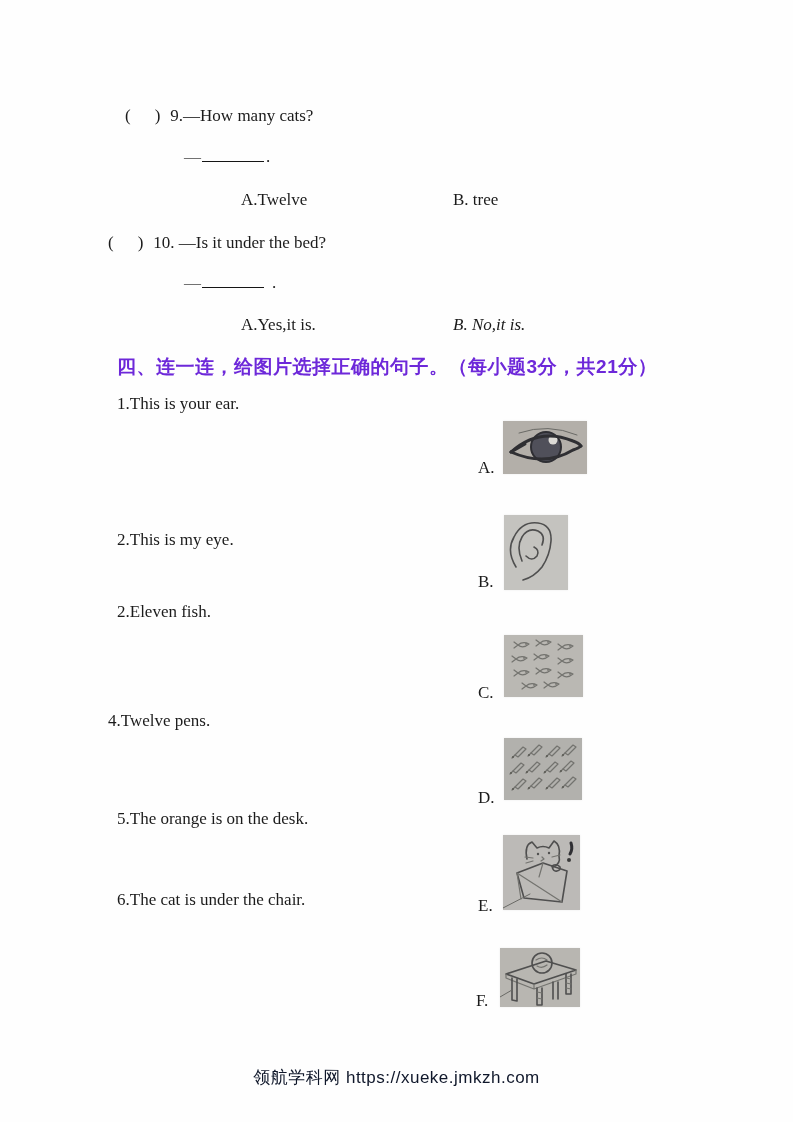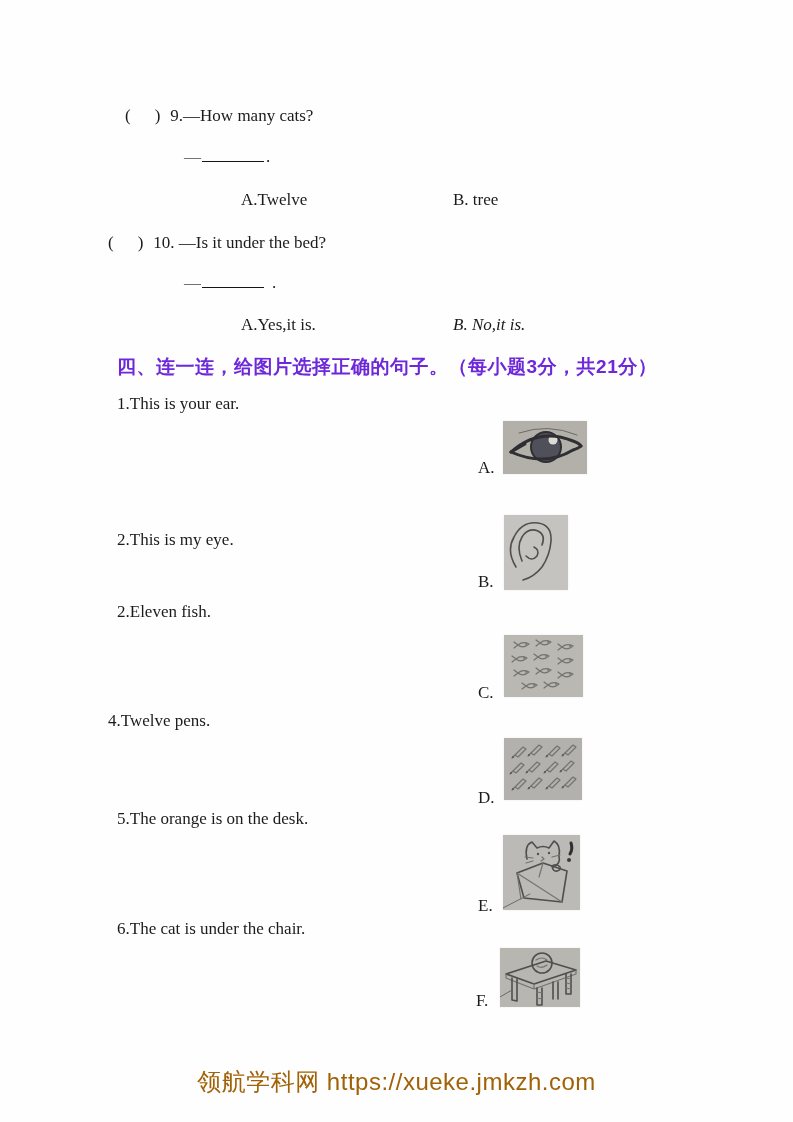--- a/index.html
+++ b/index.html
@@ -33,21 +33,21 @@
     position:absolute; display:block;
     box-shadow:0 0 2px rgba(0,0,0,0.08);
   }
   .sk { stroke:#4f4f4f; fill:none; stroke-width:1.6; stroke-linecap:round; stroke-linejoin:round; }
   .sk-thick { stroke:#2f2f33; fill:none; stroke-width:3; stroke-linecap:round; stroke-linejoin:round; }
   .sk-thin { stroke:#6a6a66; fill:none; stroke-width:1; stroke-linecap:round; }
   .sk-soft { stroke:#73736f; fill:none; stroke-width:1.2; stroke-linecap:round; stroke-linejoin:round; }
   .footer {
     position:absolute; left:0; width:100%; text-align:center;
     font-family:"Liberation Sans","DejaVu Sans",sans-serif;
-    font-size:24px; color:#a16207; letter-spacing:0.5px;
+    font-size:17px; color:#0f172a; letter-spacing:0.5px;
   }
 </style>
 </head>
 <body>
 
 <div class="page">
 
   <div class="abs qline" style="left:125px; top:106px;">
     <span>(</span><span class="paren-gap"></span><span>)</span><span class="after-paren-gap"></span><span>9.—How many cats?</span>
   </div>
@@ -70,21 +70,21 @@
     <span class="opt" style="left:405px; top:315px;font-style:italic;">B. No,it is.</span>
   </div>
 
   <div class="abs heading" style="left:117px; top:354px;">四、连一连，给图片选择正确的句子。（每小题3分，共21分）</div>
 
   <div class="abs sentence" style="left:117px; top:394px;">1.This is your ear.</div>
   <div class="abs sentence" style="left:117px; top:486px;margin-top:44px;">2.This is my eye.</div>
   <div class="abs sentence" style="left:117px; top:602px;">2.Eleven fish.</div>
   <div class="abs sentence" style="left:108px; top:711px;">4.Twelve pens.</div>
   <div class="abs sentence" style="left:117px; top:809px;">5.The orange is on the desk.</div>
-  <div class="abs sentence" style="left:117px; top:919px;">6.The cat is under the chair.</div>
+  <div class="abs sentence" style="left:117px; top:890px;">6.The cat is under the chair.</div>
 
   <span class="abs pic-label" style="left:478px; top:458px;">A.</span>
   <svg class="photo" style="left: 503px; top: 421px; background: rgb(179, 175, 169);" width="84" height="53" viewBox="0 0 84 53">
     <path class="sk-thin" d="M16,12 Q45,2 74,14"></path>
     <circle cx="43" cy="26" r="15" fill="#50505a" stroke="#2e2e33" stroke-width="2"></circle>
     <circle cx="50" cy="19" r="4.5" fill="#dddbd6" stroke="none"></circle>
     <path class="sk-thick" d="M8,31 Q36,6 70,20 Q76,22 78,25"></path>
     <path class="sk-thick" d="M8,31 Q42,46 70,29 Q76,27 78,25"></path>
     <path class="sk-thick" d="M8,31 L22,23"></path>
   </svg>

